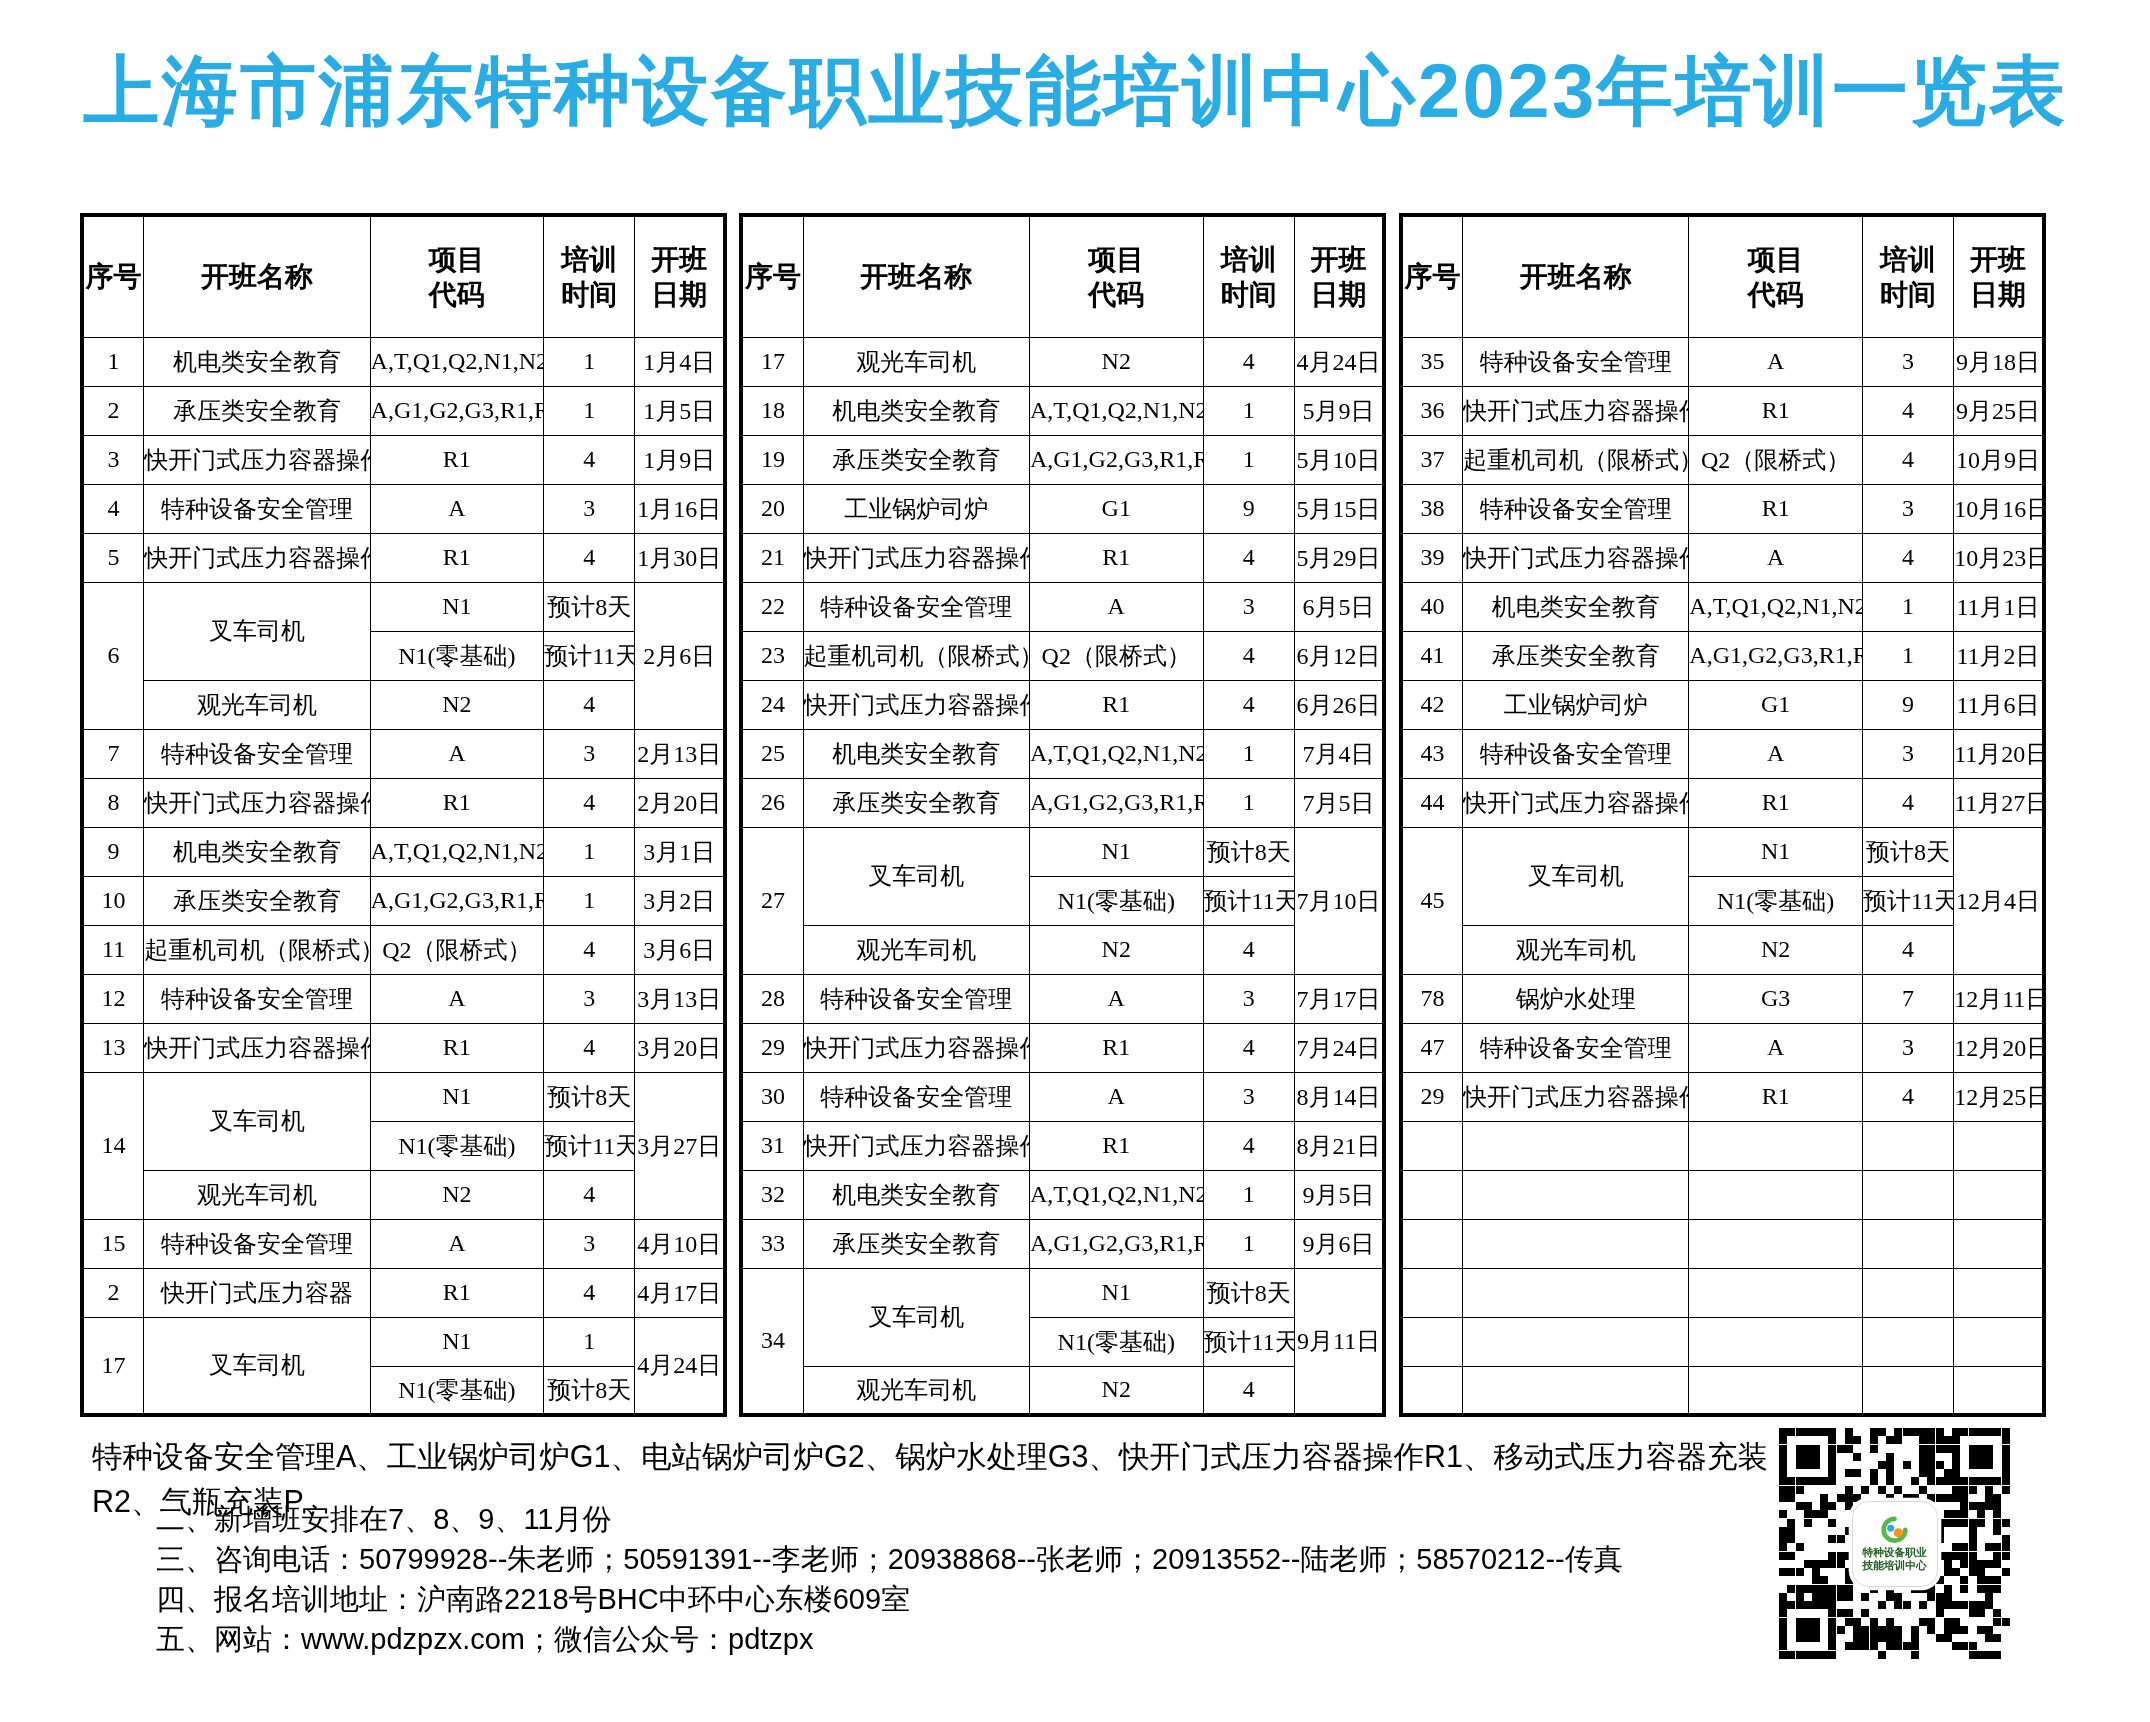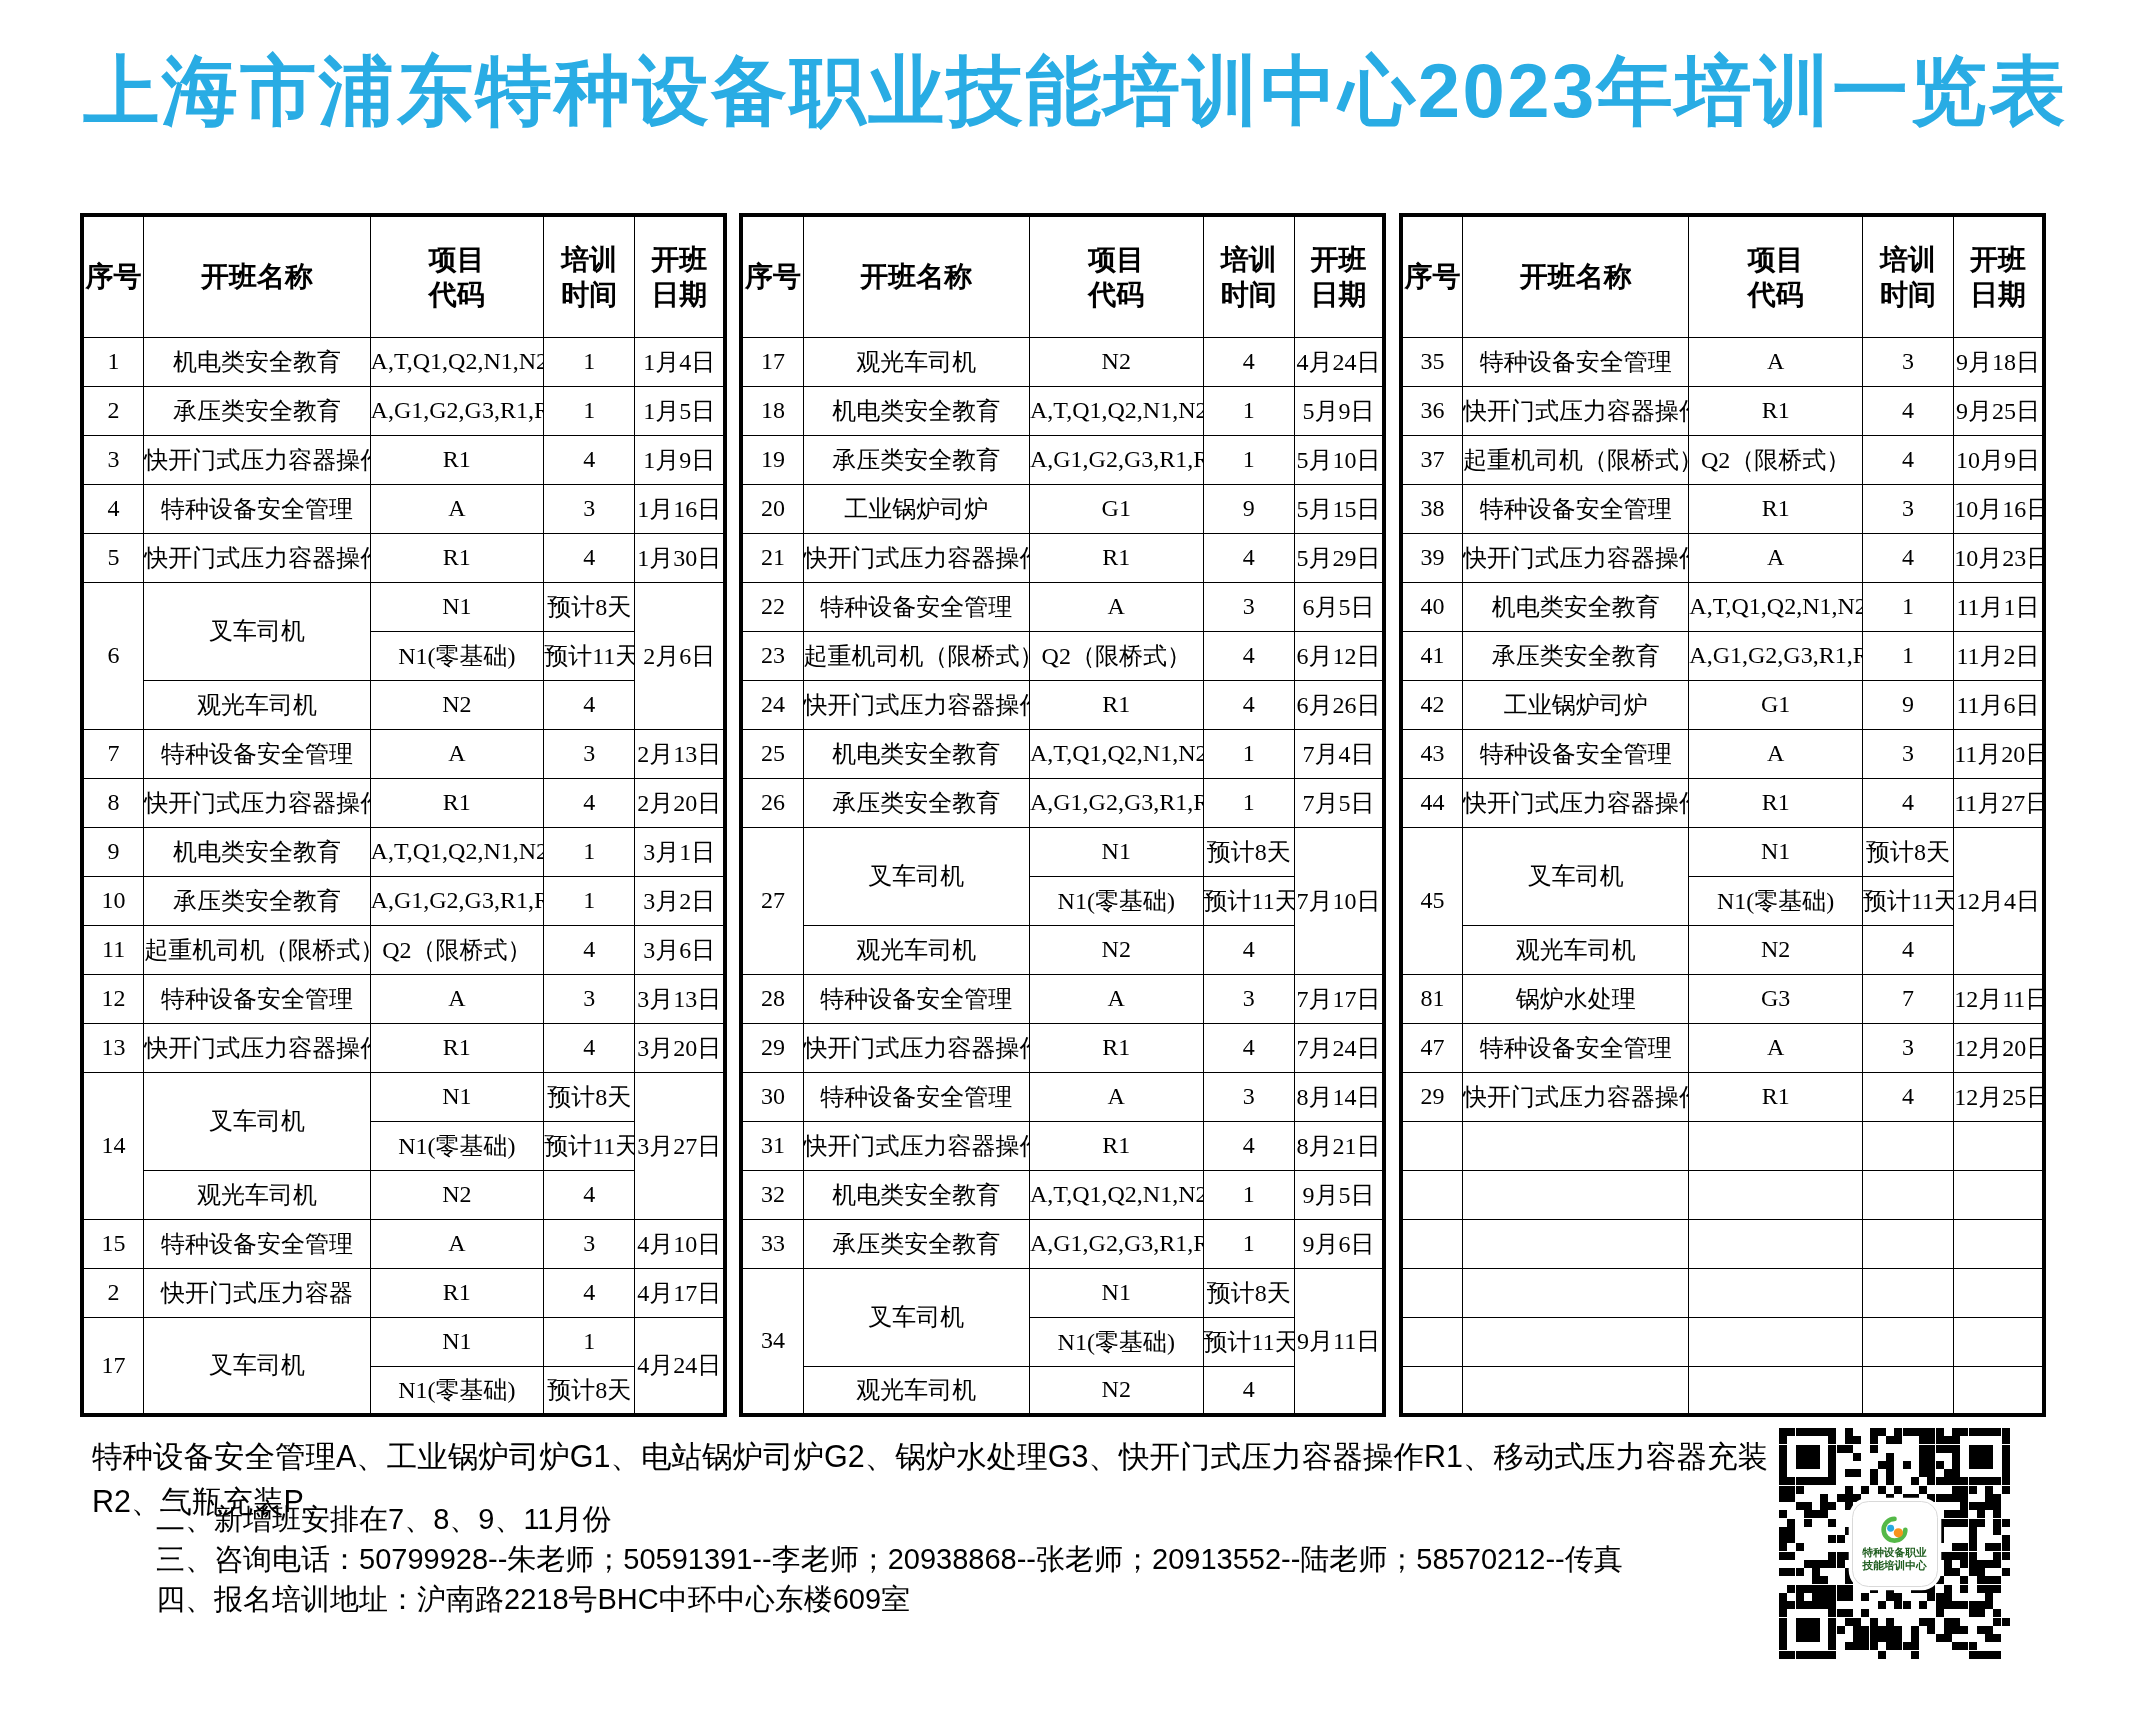--- a/index.html
+++ b/index.html
@@ -494,21 +494,21 @@
         <tr>
           <td class="col2">N1(零基础)</td>
           <td class="col3">预计11天</td>
         </tr>
         <tr>
           <td class="col1">观光车司机</td>
           <td class="col2">N2</td>
           <td class="col3">4</td>
         </tr>
         <tr>
-          <td class="col0">81</td>
+          <td class="col0">78</td>
           <td class="col1">锅炉水处理</td>
           <td class="col2">G3</td>
           <td class="col3">7</td>
           <td class="col4">12月11日</td>
         </tr>
         <tr>
           <td class="col0">47</td>
           <td class="col1">特种设备安全管理</td>
           <td class="col2">A</td>
           <td class="col3">3</td>
@@ -568,20 +568,21 @@
 </div>
 
 <div class="legend">
   <div>特种设备安全管理A、工业锅炉司炉G1、电站锅炉司炉G2、锅炉水处理G3、快开门式压力容器操作R1、移动式压力容器充装R2、气瓶充装P、</div>
 </div>
 
 <div class="notes">
   <div class="note">二、新增班安排在7、8、9、11月份</div>
   <div class="note">三、咨询电话：50799928--朱老师；50591391--李老师；20938868--张老师；20913552--陆老师；58570212--传真</div>
   <div class="note">四、报名培训地址：沪南路2218号BHC中环中心东楼609室</div>
+  <div class="note">五、网站：www.pdzpzx.com；微信公众号：pdtzpx</div>
 </div>
 
 <div class="qr" id="qr-grid">
 
 <div class="qm" style="left: 0px; top: 0px;"></div>
     <div class="qm" style="left: 8.2px; top: 0px;"></div>
     <div class="qm" style="left: 16.5px; top: 0px;"></div>
     <div class="qm" style="left: 25px; top: 0px;"></div>
     <div class="qm" style="left: 33px; top: 0px;"></div>
     <div class="qm" style="left: 41px; top: 0px;"></div>

